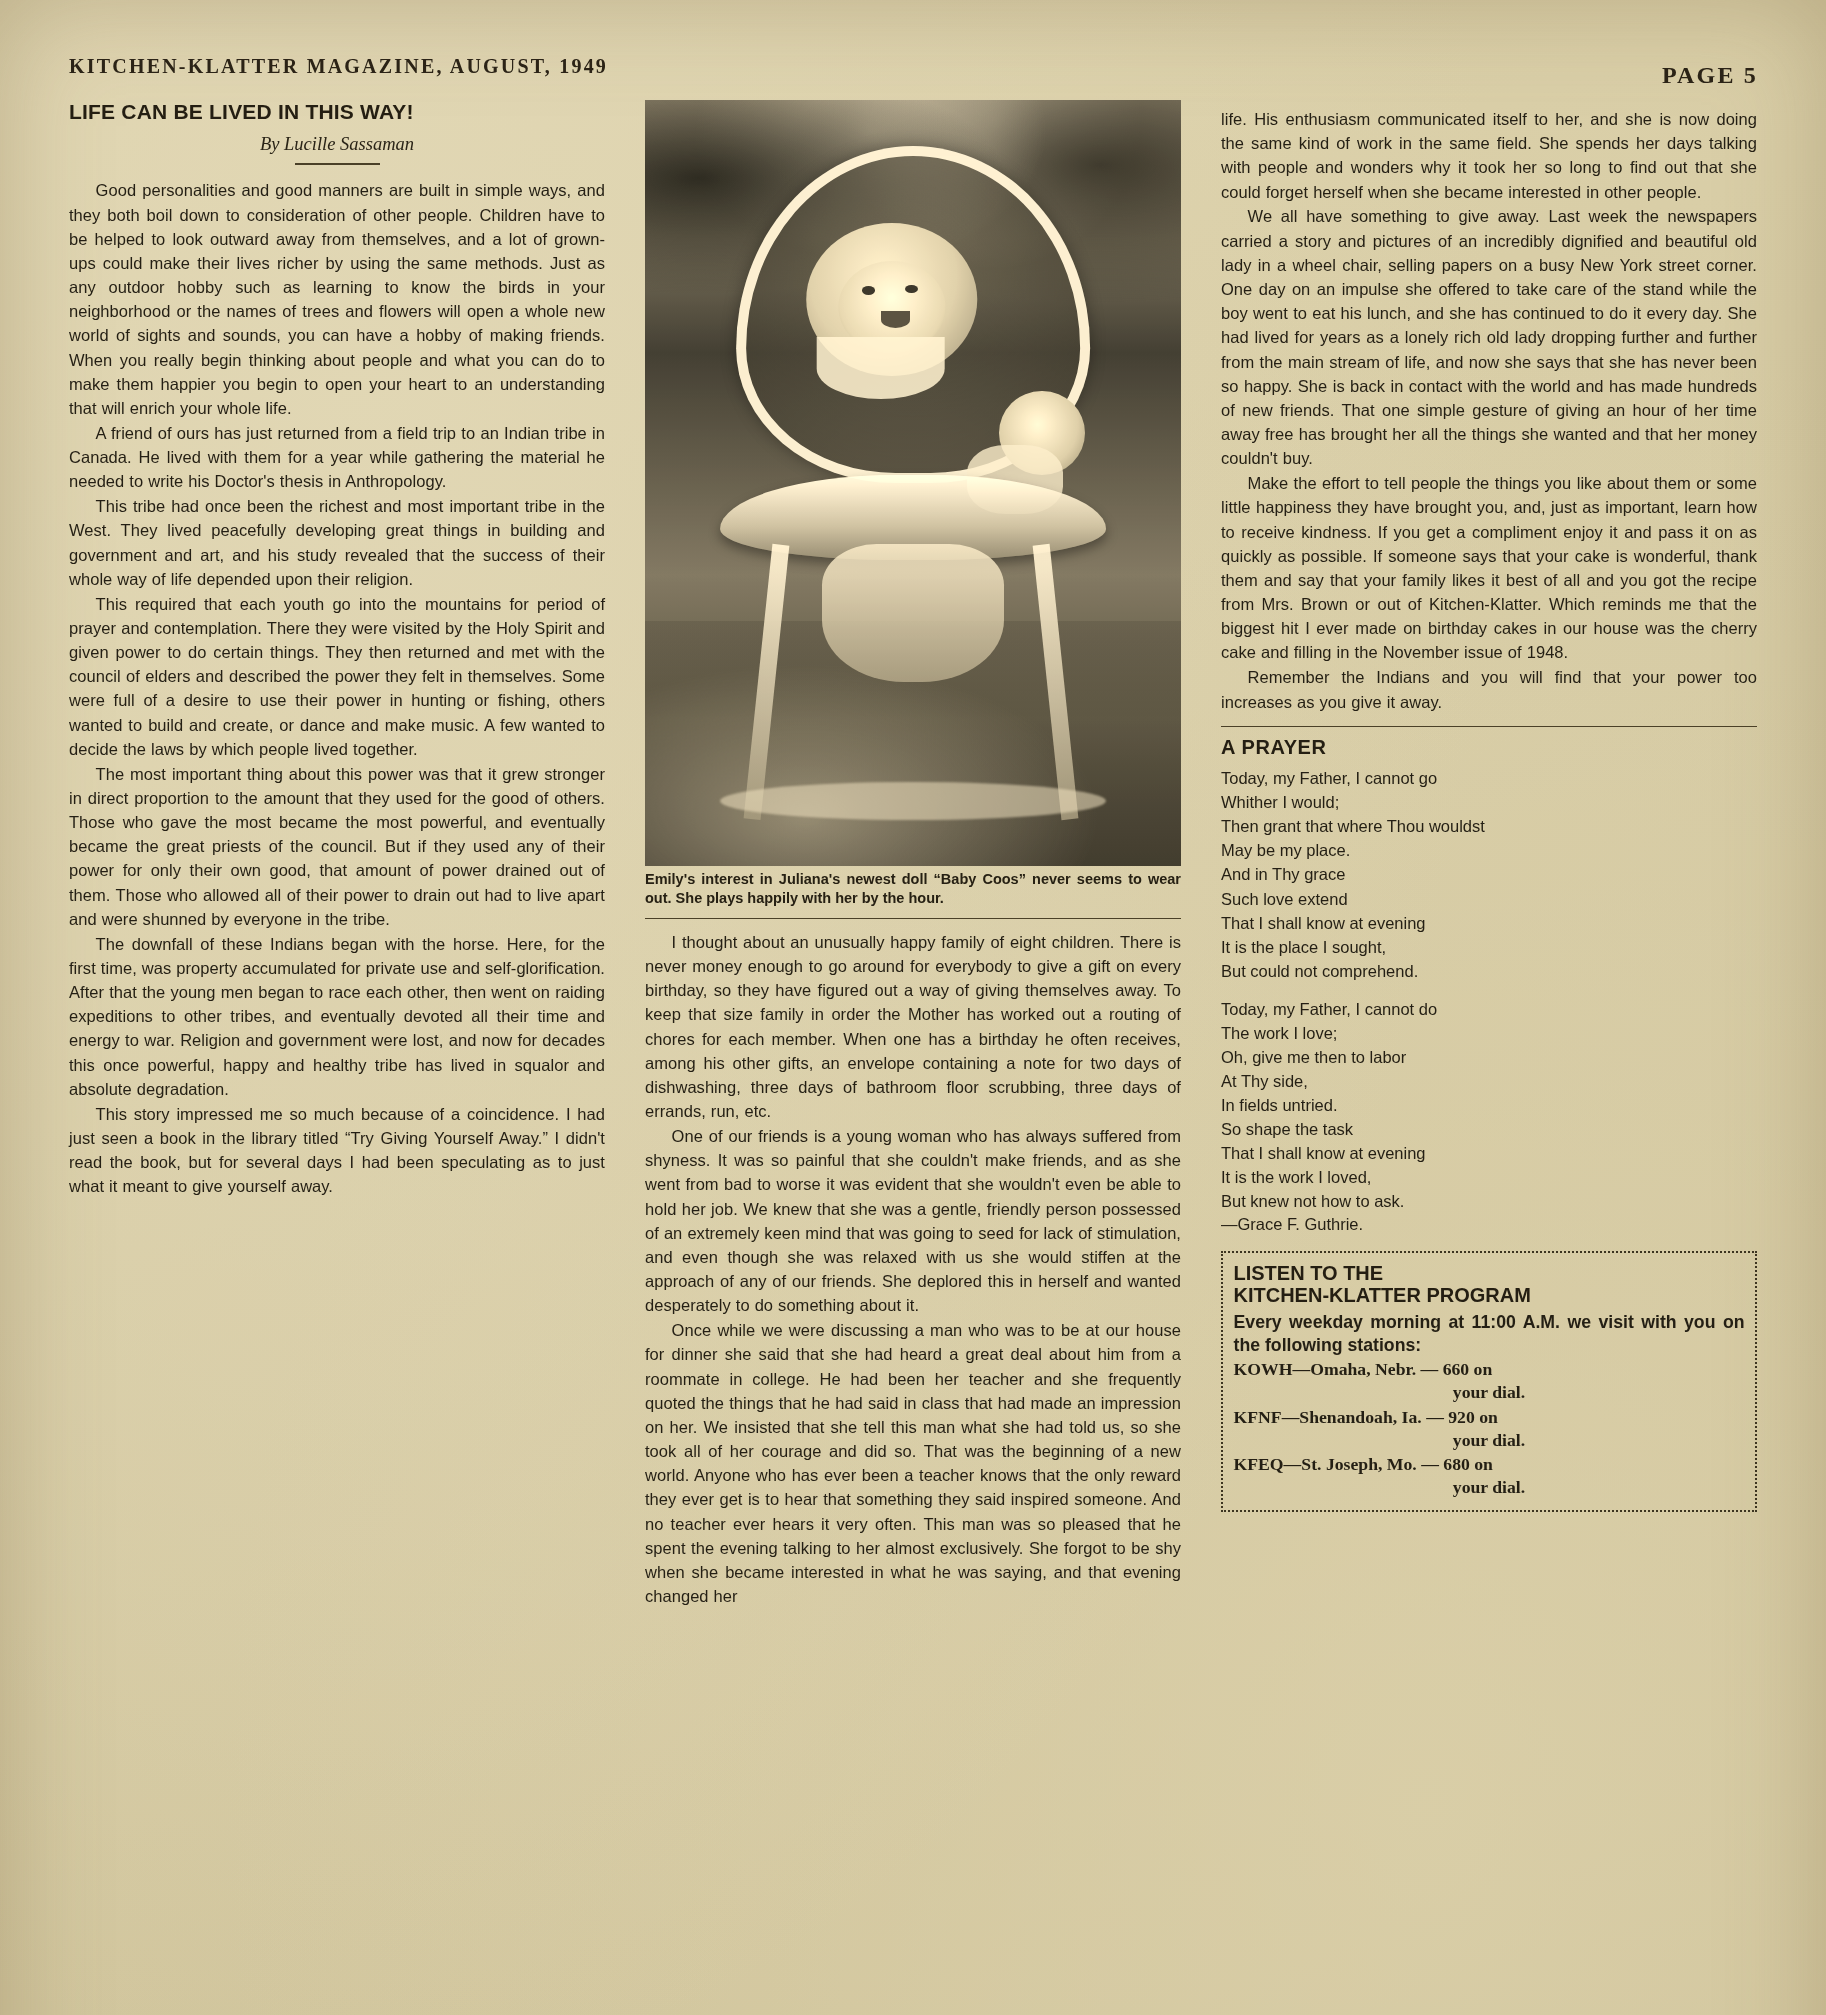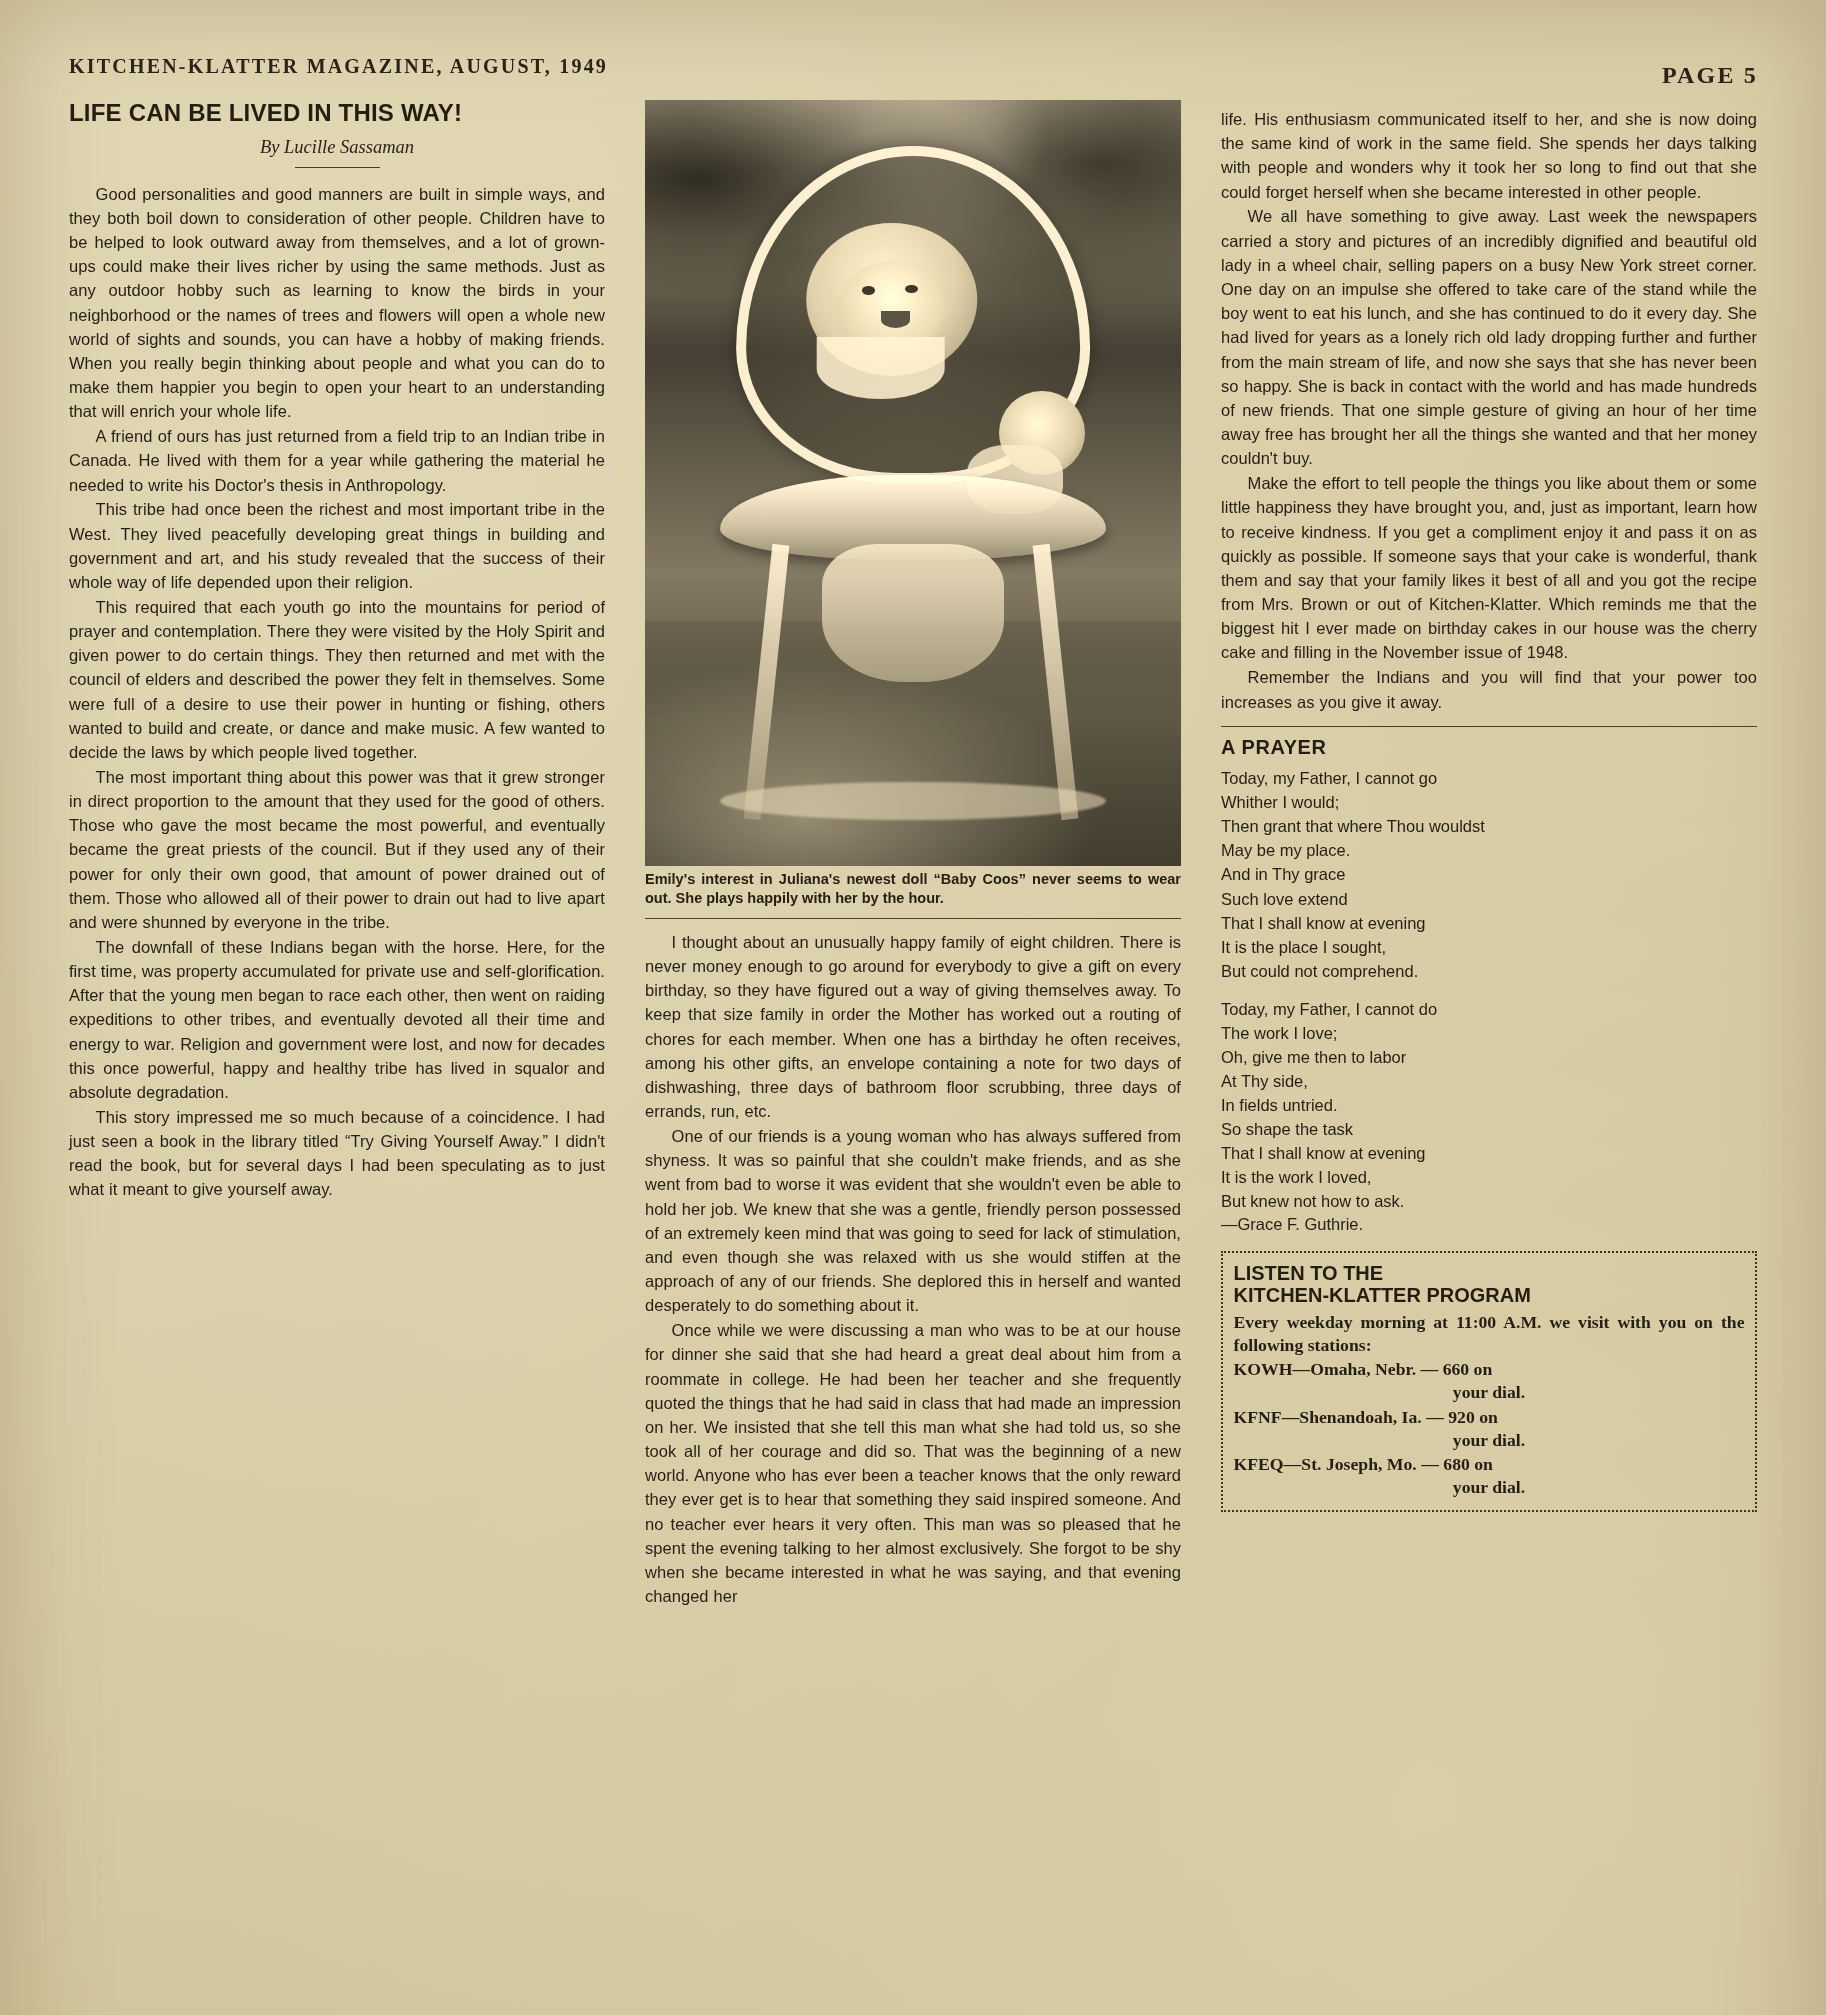--- a/index.html
+++ b/index.html
@@ -72,21 +72,21 @@
   }
   .col {
     width: 536px;
     margin-right: 40px;
   }
   .col:last-child { margin-right: 0; }
 
   .headline {
     font-family: "Liberation Sans", sans-serif;
     font-weight: bold;
-    font-size: 24px;
+    font-size: 21px;
     letter-spacing: 0.2px;
     color: #241e12;
     line-height: 1.1;
     margin-bottom: 10.5px;
   }
   .byline {
     font-family: "Liberation Serif", serif;
     font-style: italic;
     font-size: 18.5px;
     color: #2a2417;
@@ -292,21 +292,21 @@
   }
   .radio-box-inner { }
   .rb-line1, .rb-line2 {
     font-family: "Liberation Sans", sans-serif;
     font-weight: bold;
     font-size: 20px;
     color: #241e12;
     line-height: 1.12;
   }
   .rb-body {
-    font-family: Liberation Serif, serif;
+    font-family: Liberation Sans, sans-serif;
     font-weight: bold;
     font-size: 17.7px;
     line-height: 1.3;
     color: #241f14;
     margin-top: 4px;
     text-align: justify;
   }
   .rb-station {
     font-family: "Liberation Serif", serif;
     font-weight: bold;

